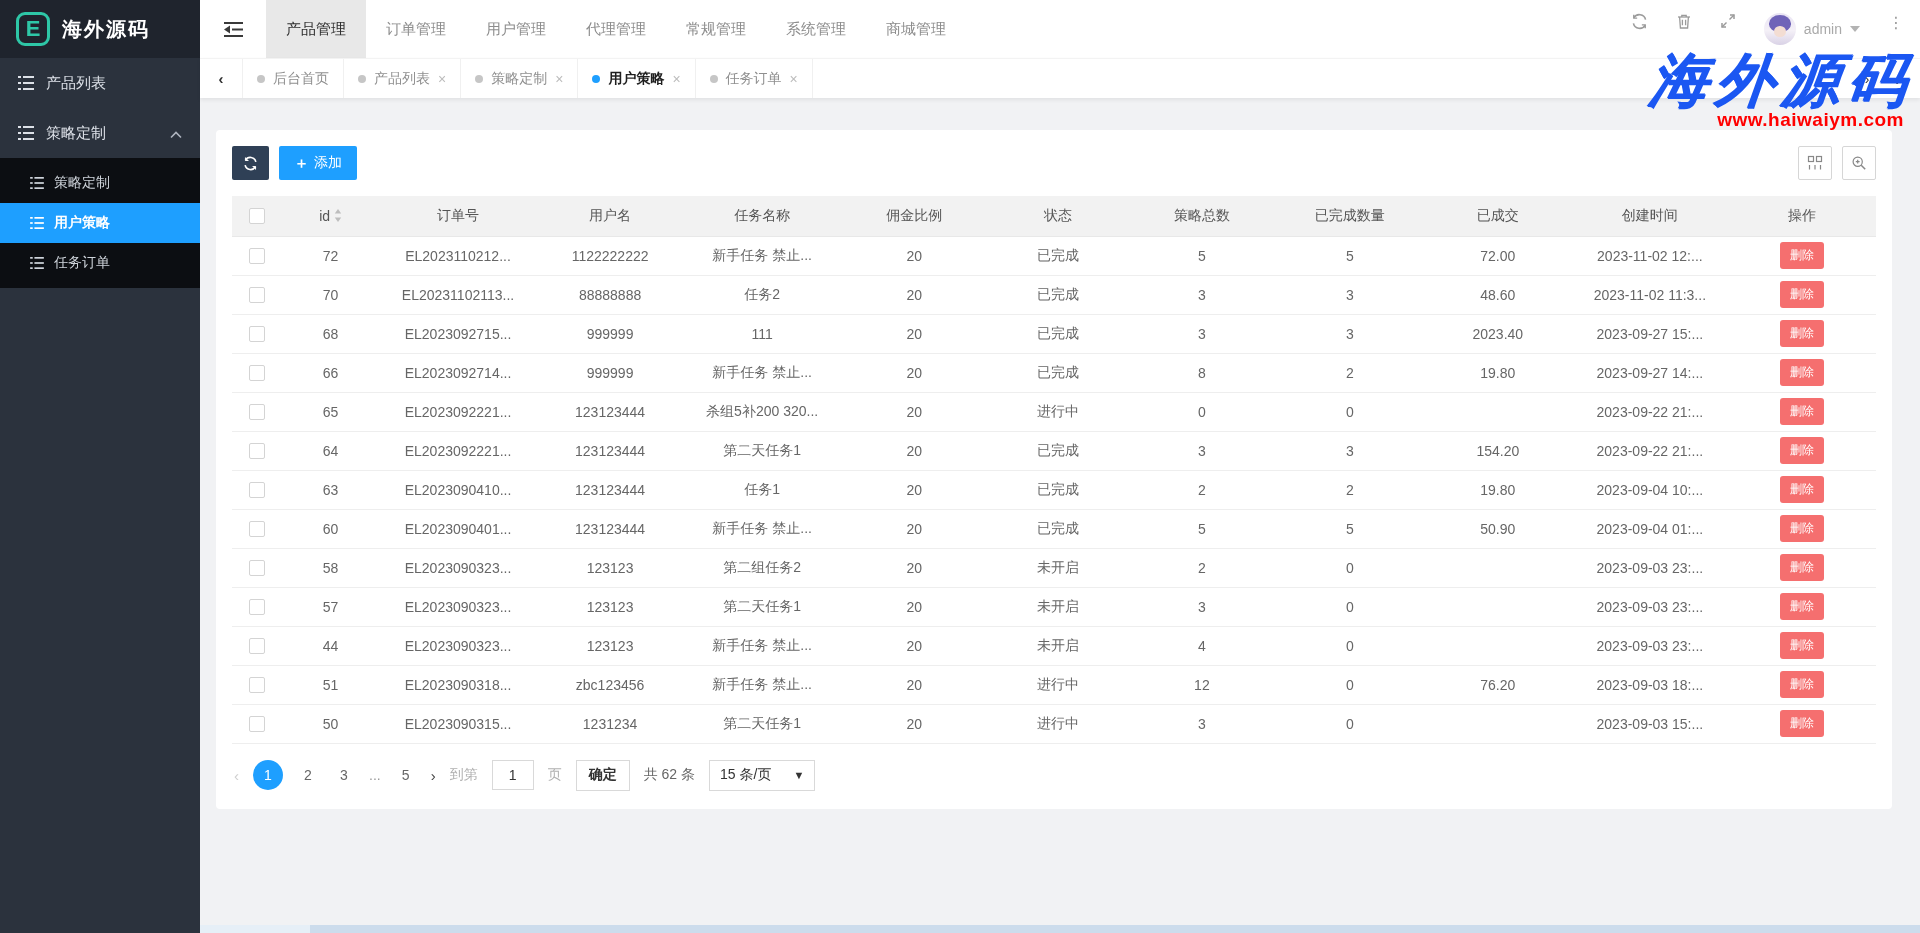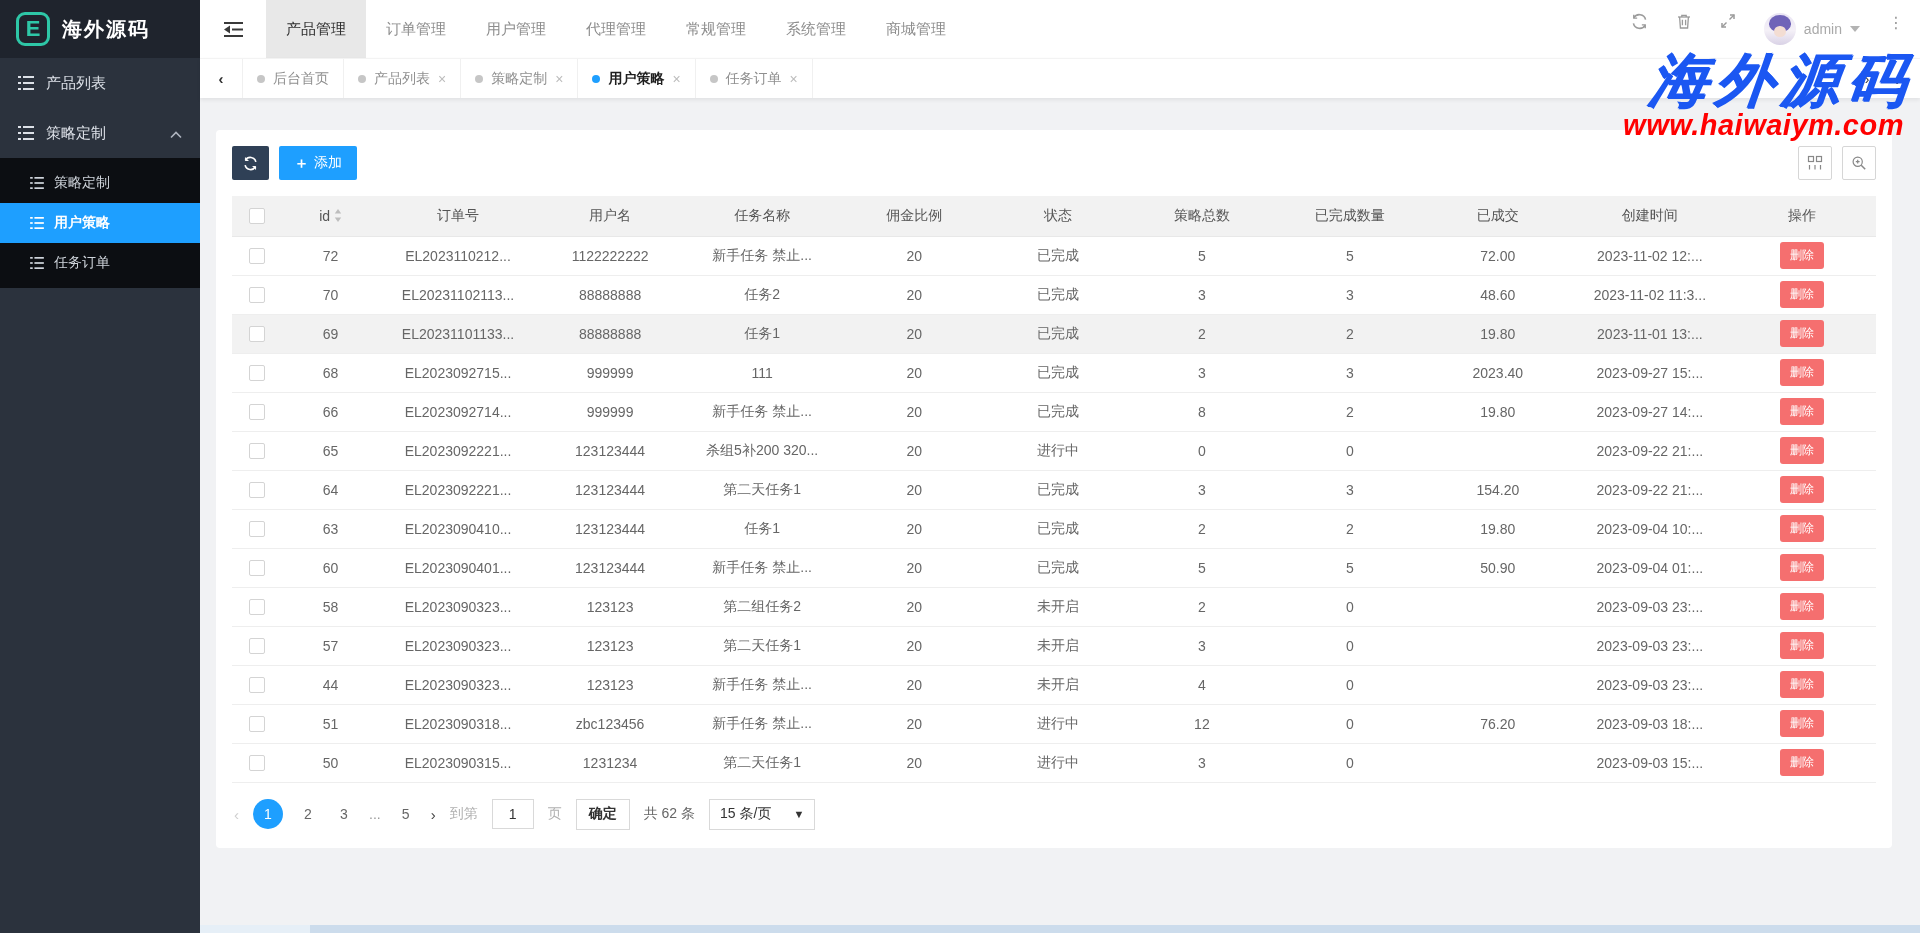--- a/index.html
+++ b/index.html
@@ -102,21 +102,21 @@
   .pg-select .sel-caret { font-size:11px; color:#333; }
 
   .bottom-strip { position:absolute; left:0; right:0; bottom:0; height:8px;
                   background:linear-gradient(to right,#e6eff7 0,#e6eff7 110px,#ccdcec 110px); z-index:40; }
 
   
   .watermark { position:absolute; top:50px; right:6px; text-align:right; pointer-events:none; z-index:60; }
   .wm-title { font-family:"DejaVu Serif","Liberation Serif",serif; font-style:italic; font-weight:bold;
               font-size:58px; line-height:1.05; color:#1b57f2; letter-spacing:8px;
               transform:skew(-6deg); text-shadow:1px 1px 0 #1b57f2; }
-  .wm-url { font-size:29px; font-weight:bold; color:#ff0000; letter-spacing:0.5px; padding-right:10px; margin-top:-2px;font-style:italic; }
+  .wm-url { font-size:19px; font-weight:bold; color:#ff0000; letter-spacing:0.5px; padding-right:10px; margin-top:-2px; }
 </style>
 </head>
 <body>
 
 <div class="app">
 
   <aside class="sidebar">
     <div class="logo">
       <span class="logo-badge">E</span>
       <span class="logo-title">海外源码</span>
@@ -368,34 +368,20 @@
                 <td>88888888</td>
                 <td>任务2</td>
                 <td>20</td>
                 <td>已完成</td>
                 <td>3</td>
                 <td>3</td>
                 <td>48.60</td>
                 <td>2023-11-02 11:3...</td>
                 <td><button class="del-btn">删除</button></td>
               </tr>
-              <tr class="hl">
-                <td><span class="cb"></span></td>
-                <td>69</td>
-                <td>EL20231101133...</td>
-                <td>88888888</td>
-                <td>任务1</td>
-                <td>20</td>
-                <td>已完成</td>
-                <td>2</td>
-                <td>2</td>
-                <td>19.80</td>
-                <td>2023-11-01 13:...</td>
-                <td><button class="del-btn">删除</button></td>
-              </tr>
               <tr>
                 <td><span class="cb"></span></td>
                 <td>68</td>
                 <td>EL2023092715...</td>
                 <td>999999</td>
                 <td>111</td>
                 <td>20</td>
                 <td>已完成</td>
                 <td>3</td>
                 <td>3</td>

